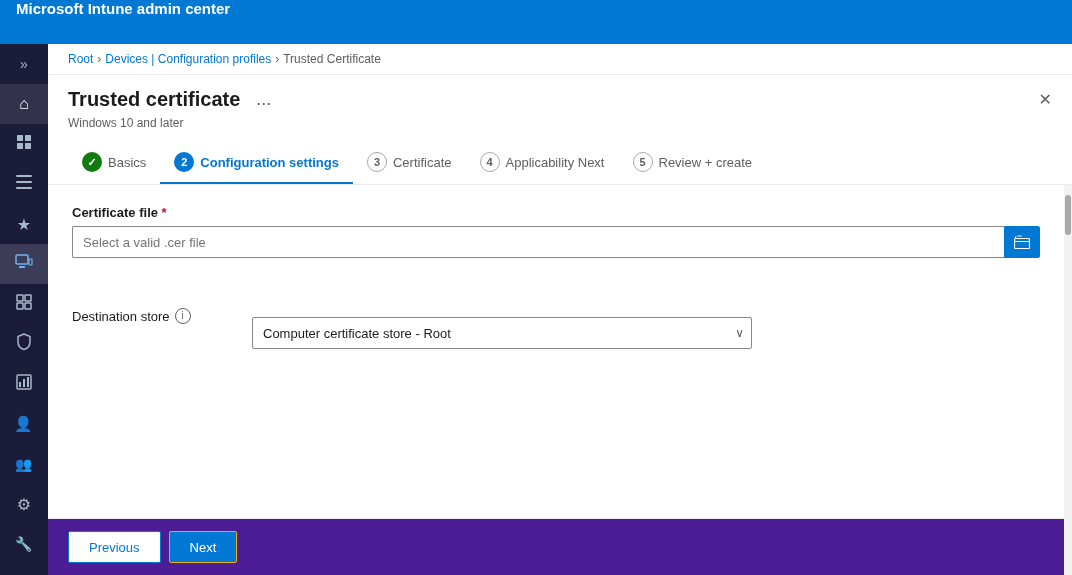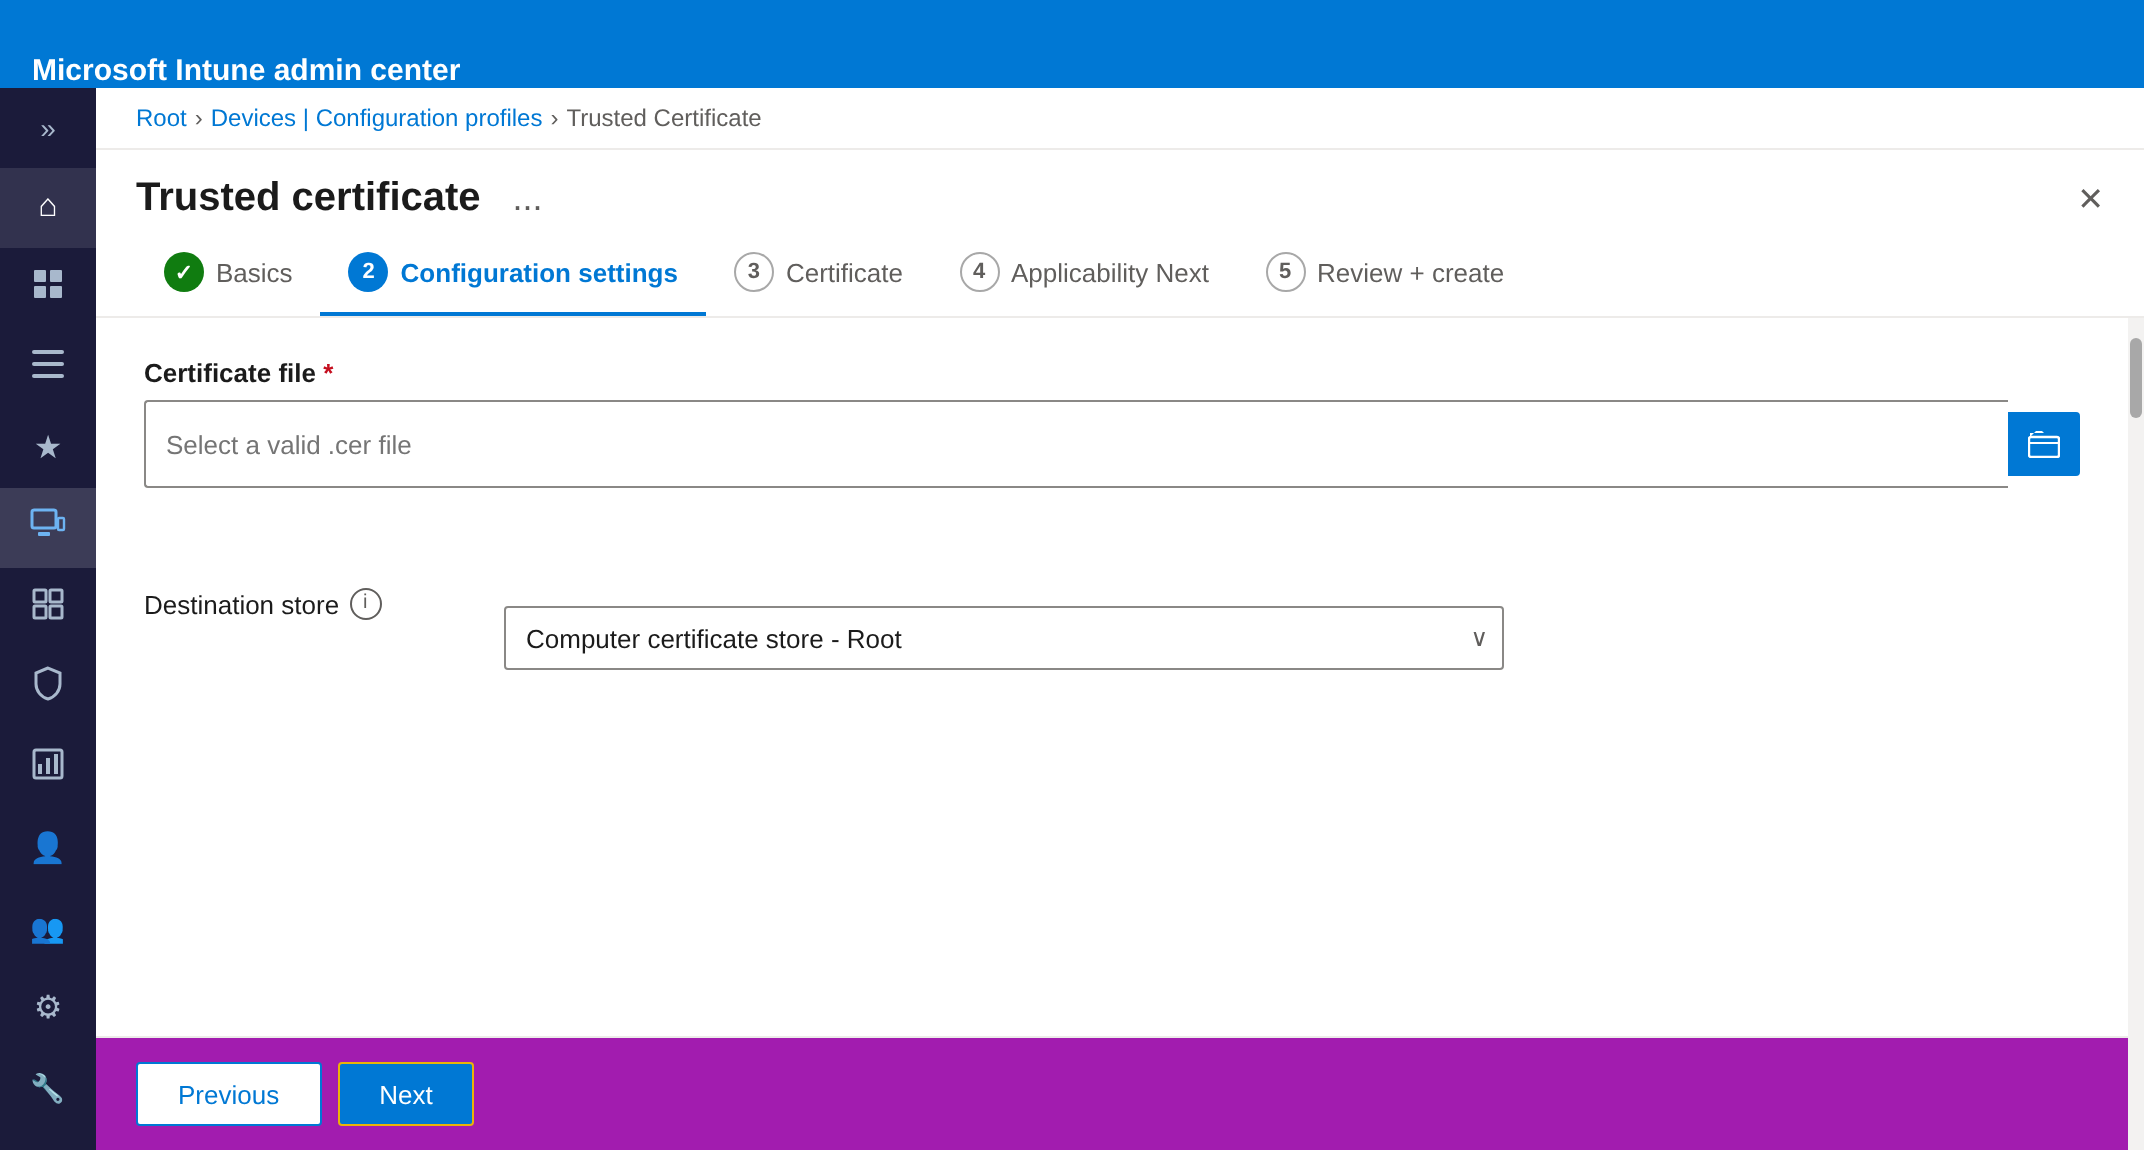--- a/index.html
+++ b/index.html
@@ -5,21 +5,21 @@
     * { box-sizing: border-box; margin: 0; padding: 0; }
     body { font-family: 'Segoe UI', sans-serif; font-size: 13px; color: #333; background: #f3f2f1; width: 1072px; height: 575px; overflow: hidden; display: flex; flex-direction: column; }
 
     
     .top-bar {
       background: #0078d4;
       color: white;
       padding: 0 16px;
       height: 44px;
       display: flex;
-      align-items: flex-end;
+      align-items: flex-start;
       font-size: 15px;
       font-weight: 600;
       flex-shrink: 0;
     }
 
     
     .main-layout {
       display: flex;
       flex: 1;
       overflow: hidden;
@@ -198,21 +198,21 @@
     .file-input-row {
       display: flex;
       align-items: center;
       gap: 0;
       margin-top: 4px;
       margin-bottom: 24px;
     }
 
     .file-text-input {
       flex: 1;
-      height: 44px;
+      height: 32px;
       border: 1px solid #8a8886;
       border-right: none;
       padding: 4px 10px;
       font-size: 13px;
       color: #a8a8a8;
       outline: none;
       border-radius: 2px 0 0 2px;
     }
 
     .file-browse-btn {
@@ -290,21 +290,21 @@
       pointer-events: none;
     }
 
     
     .footer-bar {
       padding: 12px 20px;
       border-top: 1px solid #edebe9;
       display: flex;
       align-items: center;
       gap: 8px;
-      background: #a21caf;
+      background: #4c1d95;
       flex-shrink: 0;
     }
 
     .btn-previous {
       height: 32px;
       padding: 0 20px;
       background: white;
       border: 1px solid #0078d4;
       color: #0078d4;
       cursor: pointer;
@@ -454,20 +454,21 @@
     </div>
 
     <div class="panel">
 
       <div class="panel-header" style="position:relative;">
         <span class="panel-title">Trusted certificate</span>
         <button class="panel-more-btn">...</button>
         <button class="close-btn" style="position:static; margin-left: auto; background:none; border:none; cursor:pointer; font-size:16px; color:#605e5c;">✕</button>
       </div>
 
+      <div class="panel-subtitle">Windows 10 and later</div>
 
       <div class="tabs-bar">
 
         <div class="tab-item">
           <div class="tab-circle done">✓</div>
           <span>Basics</span>
         </div>
 
         <div class="tab-item active">
           <div class="tab-circle current">2</div>

